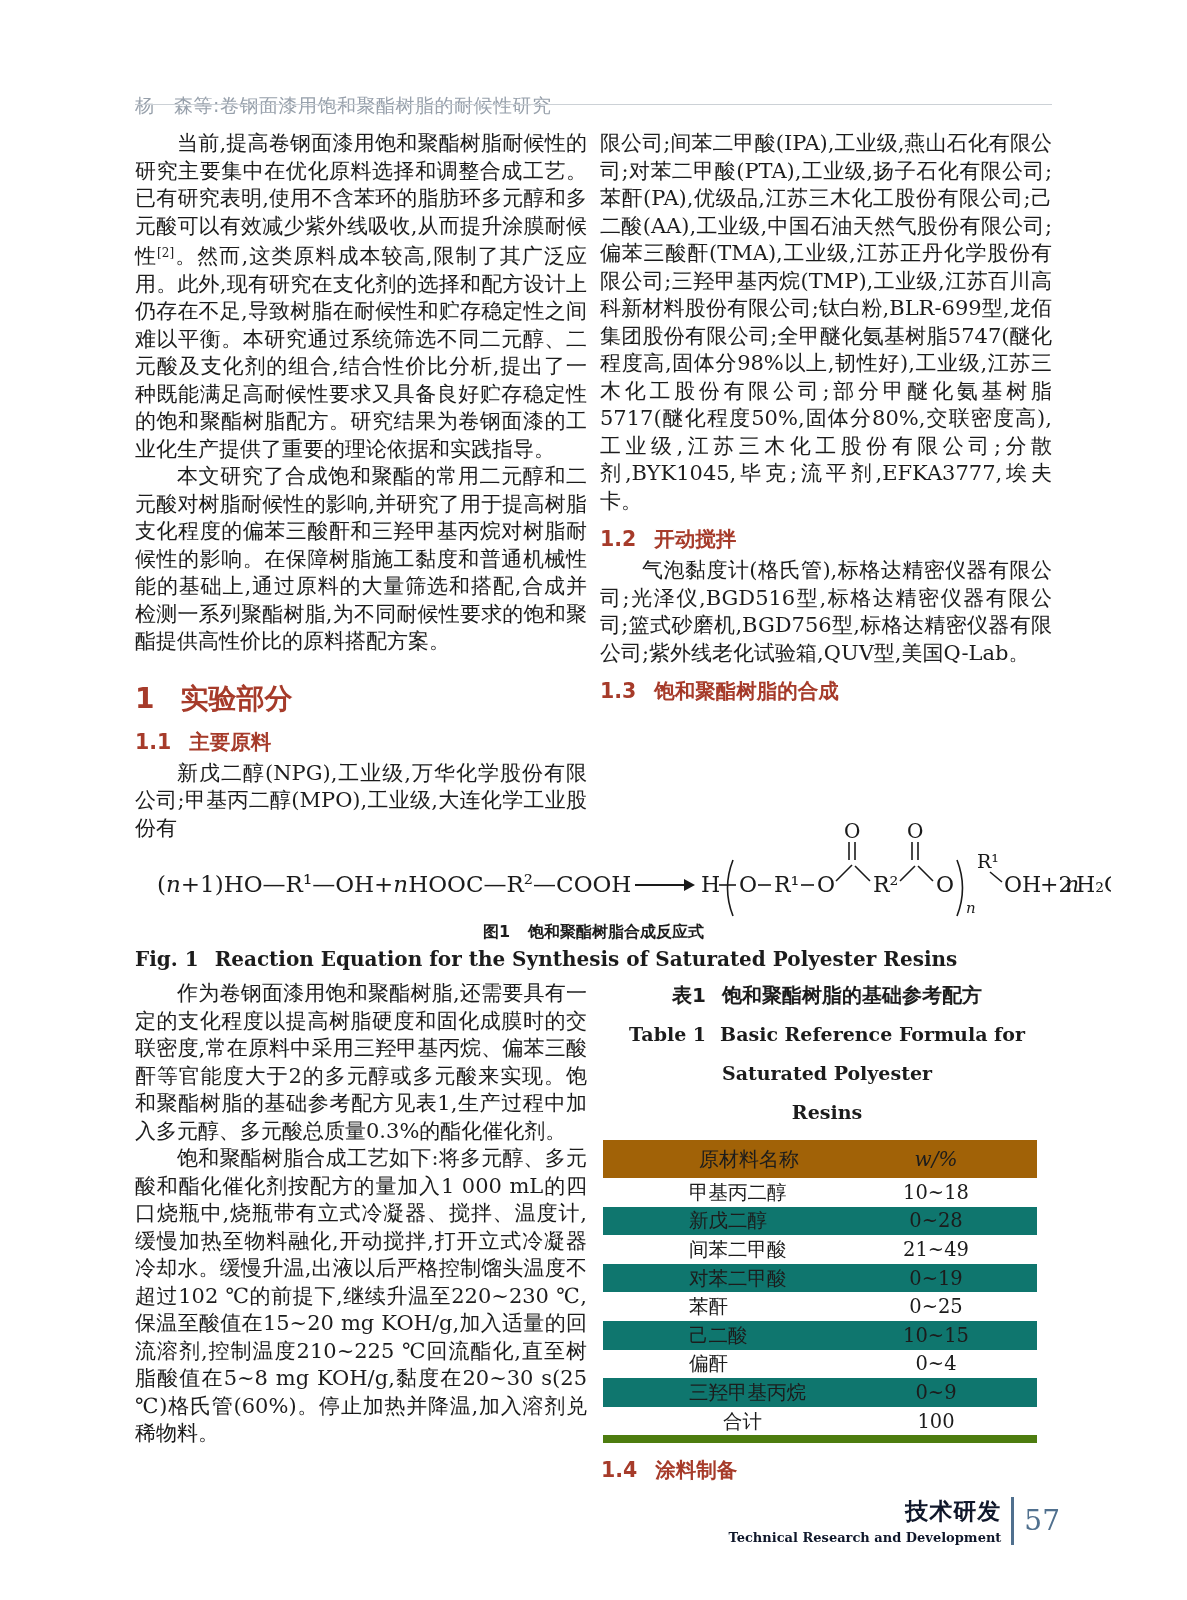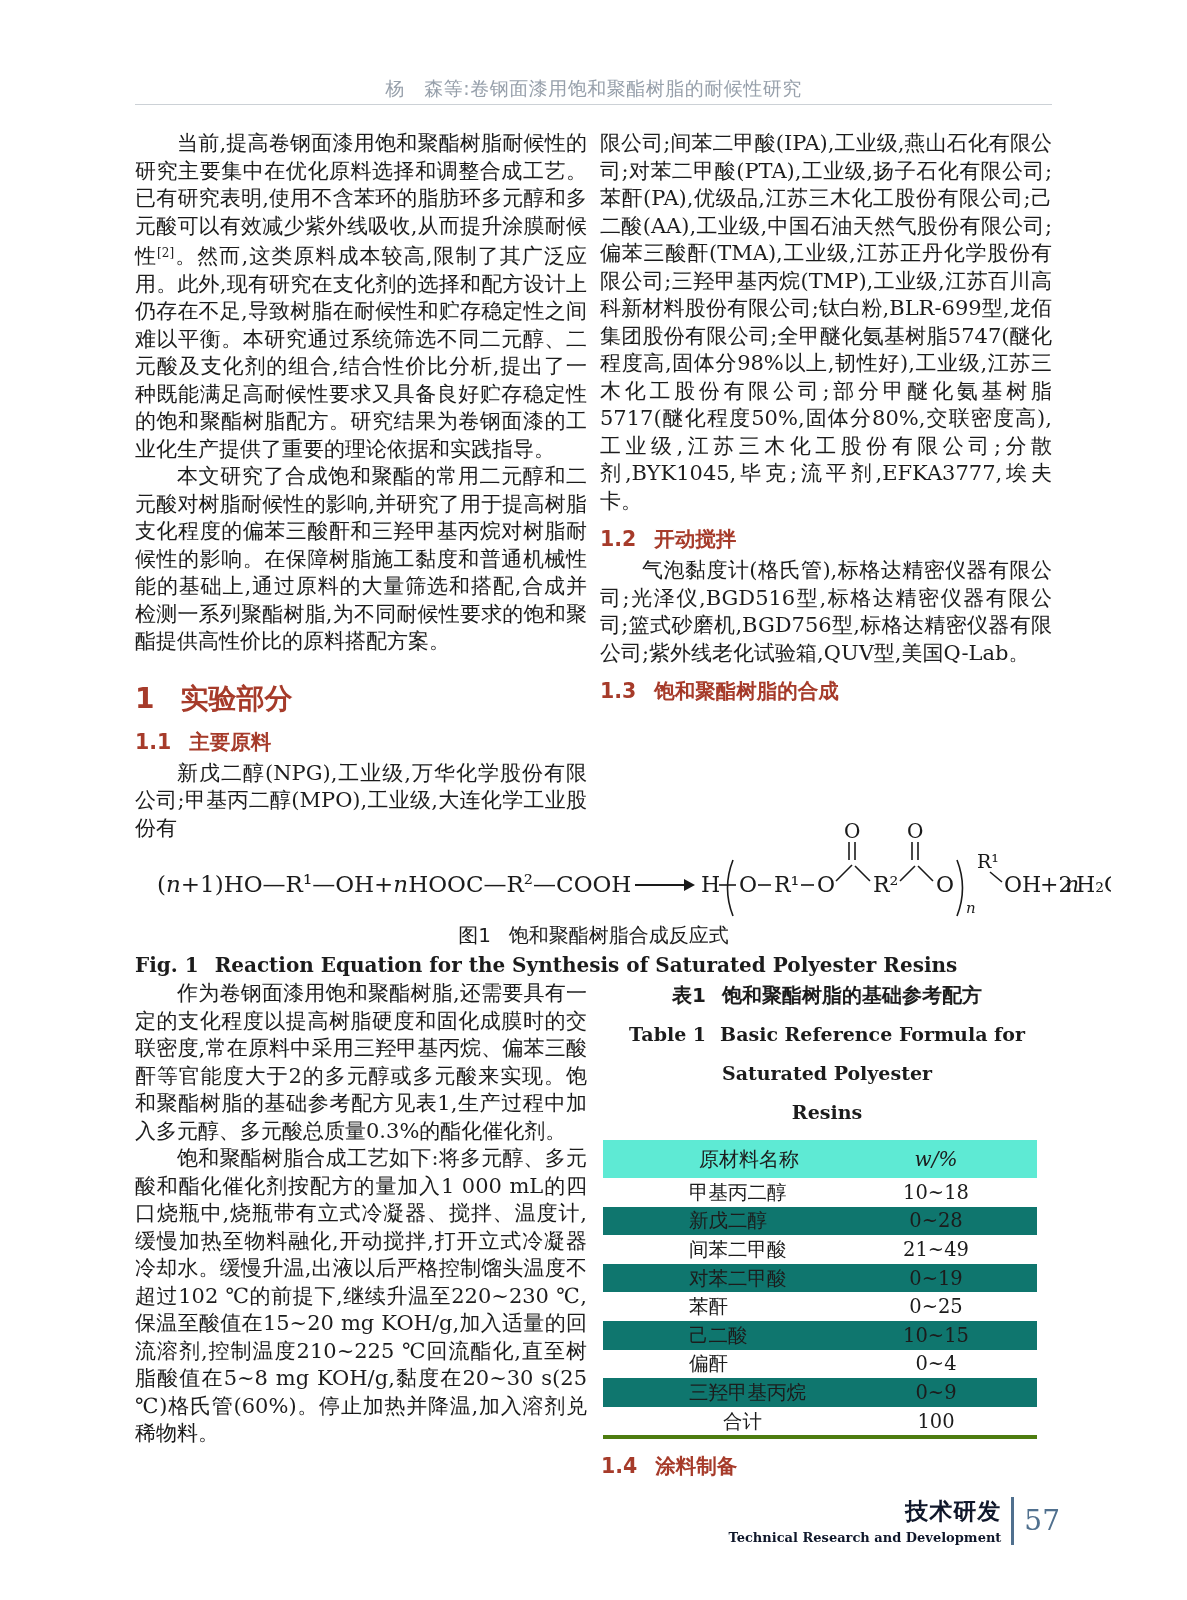--- a/index.html
+++ b/index.html
@@ -1,19 +1,19 @@
 <!DOCTYPE html>
 <html lang="zh"><head>
 <meta charset="utf-8">
 <style>
   html,body{margin:0;padding:0;background:#ffffff;}
   .page{position:relative;width:1187px;height:1600px;background:#fff;overflow:hidden;
         font-family:"DejaVu Serif","Liberation Serif",serif;color:#1c1c1c;}
   
-  .running-head{position:absolute;top:76px;left:135px;width:917px;text-align:center;
+  .running-head{position:absolute;top:93px;left:135px;width:917px;text-align:left;
         font-family:"DejaVu Sans","Liberation Sans",sans-serif;
         font-size:19px;color:#97a0ab;letter-spacing:.5px;}
   .head-rule{position:absolute;top:104px;left:135px;width:917px;height:1px;background:#ccd1d6;}
   
   .col{position:absolute;width:452px;}
   .colL{left:135px;top:130px;}
   .colR{left:600px;top:130px;}
   .colL2{left:135px;top:980px;}
   .colR2{left:601px;top:978px;}
   p.body{font-size:21px;line-height:27.5px;text-align:justify;margin:0;}
@@ -34,40 +34,40 @@
   .arrow{display:inline-block;position:relative;width:58px;height:2px;background:#1a1a1a;
          vertical-align:6px;margin:0 6px 0 4px;}
   .arrow:after{content:"";position:absolute;right:-2px;top:-5px;border-left:11px solid #1a1a1a;
          border-top:6px solid transparent;border-bottom:6px solid transparent;}
   .prodsvg{vertical-align:-28px;}
   .prodsvg text{font-family:"DejaVu Serif","Liberation Serif",serif;font-size:22px;fill:#1a1a1a;}
   .prodsvg text.top-o{font-size:20px;}
   .prodsvg text.subn{font-size:15px;font-style:italic;}
   .prodsvg text.rsup{font-size:19px;}
   .caption-zh{text-align:center;font-family:"DejaVu Sans","Liberation Sans",sans-serif;
-      font-size:20px;font-weight:normal;margin-top:2px;}
+      font-size:16px;font-weight:bold;margin-top:2px;}
   .caption-zh .sp{display:inline-block;width:18px;}
   .caption-en{font-size:20px;font-weight:bold;margin-top:4px;}
   .caption-en .sp{display:inline-block;width:16px;}
   
   .tbl-title-zh{text-align:center;font-family:"DejaVu Sans","Liberation Sans",sans-serif;
       font-size:20px;font-weight:bold;margin:4px 0 6px 0;}
   .tbl-title-zh .sp{display:inline-block;width:16px;}
   .tbl-title-en{text-align:center;font-size:19px;font-weight:bold;line-height:39px;margin-bottom:8px;}
   .tbl-title-en .sp{display:inline-block;width:14px;}
   .tbl{width:434px;margin-left:2px;font-size:19.5px;}
   .trow{display:flex;align-items:center;height:28.6px;}
-  .trow.header{height:38px;background:#5eead4;font-size:20px;}
+  .trow.header{height:38px;background:#a16207;font-size:20px;}
   .trow.pink{background:#0f766e;}
   .trow .c-name{flex:1;padding-left:86px;}
   .trow.header .c-name{padding-left:96px;}
   .trow.total .c-name{padding-left:120px;}
   .trow .c-val{width:178px;text-align:center;padding-right:12px;}
   .wlabel{font-style:italic;}
-  .tbl-bottom{border-bottom:4px solid #4d7c0f;}
+  .tbl-bottom{border-bottom:8px solid #4d7c0f;}
   
   .footer{position:absolute;top:1496px;left:560px;width:500px;display:flex;
       justify-content:flex-end;align-items:center;}
   .footer .ft-text{text-align:right;color:#0f172a;}
   .ft-zh{font-family:"DejaVu Sans","Liberation Sans",sans-serif;font-size:23px;font-weight:bold;
       letter-spacing:1px;}
   .ft-en{font-size:13px;font-weight:bold;margin-top:3px;font-family:"DejaVu Serif","Liberation Serif",serif;}
   .ft-div{width:3px;height:48px;background:#50708e;margin:0 10px 0 10px;}
   .ft-page{font-size:28px;color:#50708e;font-family:"DejaVu Serif","Liberation Serif",serif;}
 </style>

